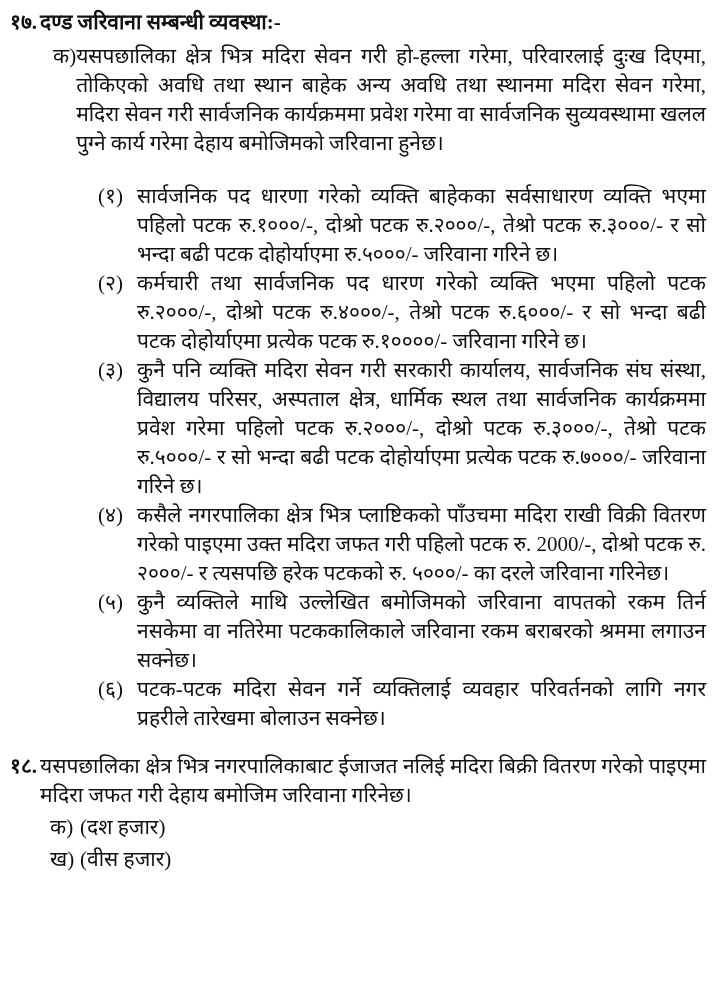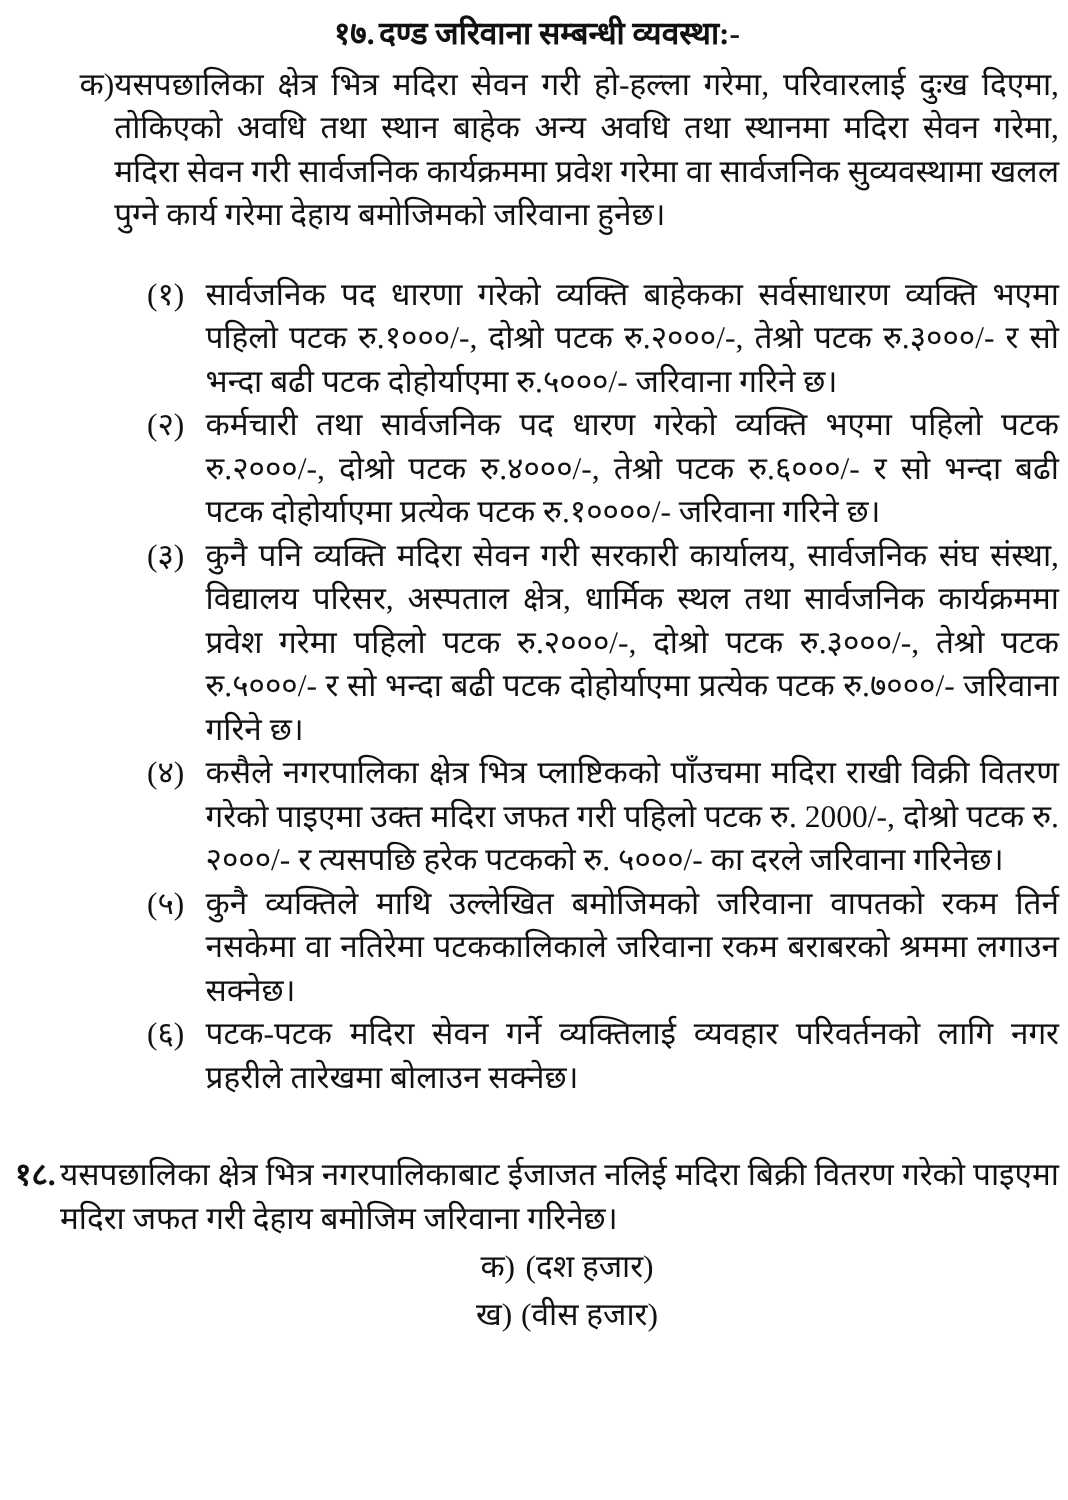--- a/index.html
+++ b/index.html
@@ -16,21 +16,20 @@
     background: #ffffff;
     color: #111111;
     font-family: "Liberation Serif", "DejaVu Serif", serif;
     font-size: 21px;
     line-height: 29px;
     overflow: hidden;
   }
   .row {
     display: flex;
     align-items: flex-start;
-    justify-content: center;
   }
   .sec-num {
     flex: 0 0 30px;
     font-weight: bold;
     white-space: nowrap;
   }
   .sec-title {
     font-weight: bold;
     font-family: Liberation Serif, serif;
   }
@@ -54,21 +53,21 @@
     margin-top: 24px;
   }
   .sub-row {
     margin-left: 88px;
   }
   .sub-label {
     flex: 0 0 39px;
     white-space: nowrap;
   }
   .sec18 {
-    margin-top: 36px;
+    margin-top: 19px;
   }
   .s18-items {
     margin-left: 40px;
     margin-top: 2px;
   }
   .s18-row {
     margin-top: 3px;
   }
   .s18-label {
     flex: 0 0 30px;

